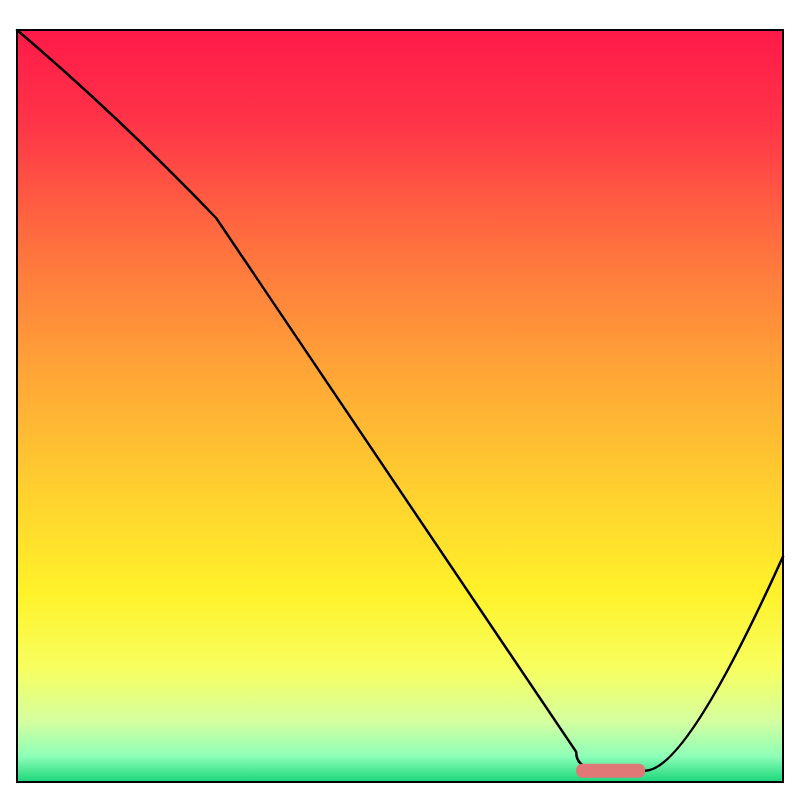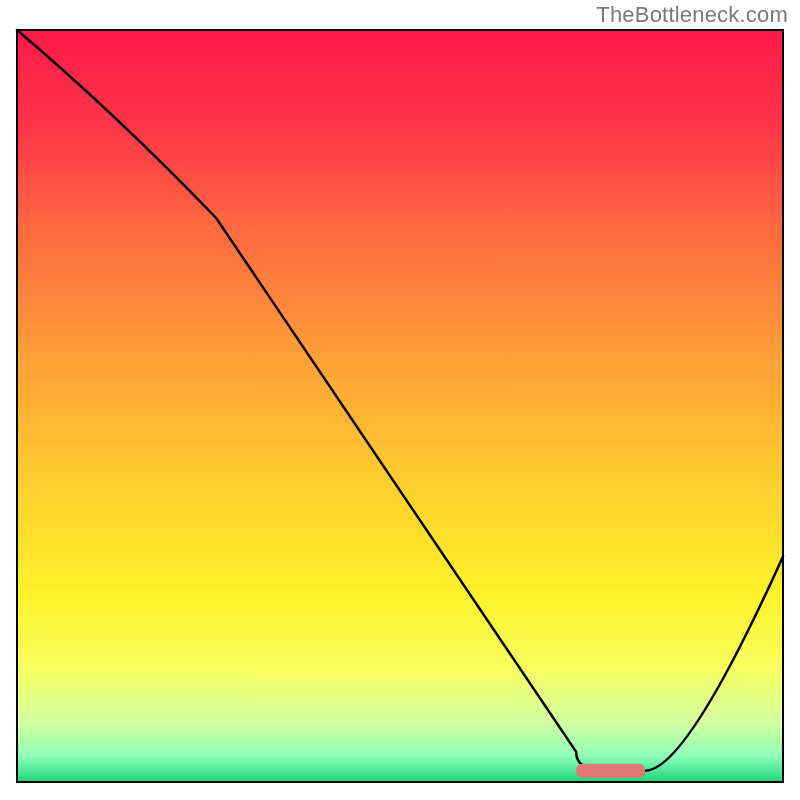--- a/index.html
+++ b/index.html
@@ -26,21 +26,20 @@
     letter-spacing: 0.2px;
   }
   svg {
     display: block;
   }
 </style>
 </head>
 <body>
 
 <div class="stage">
-  <div class="watermark">TheBottleneck.com</div>
 
   <svg id="chart-svg" width="800" height="800" viewBox="0 0 800 800">
     <defs>
       <linearGradient id="bg-grad" x1="0" y1="0" x2="0" y2="1">
           <stop offset="0.00%" stop-color="#ff1a49"></stop>
           <stop offset="12.00%" stop-color="#ff3348"></stop>
           <stop offset="28.00%" stop-color="#ff6e3f"></stop>
           <stop offset="45.00%" stop-color="#ffa437"></stop>
           <stop offset="62.00%" stop-color="#ffd22e"></stop>
           <stop offset="75.00%" stop-color="#fff22a"></stop>

